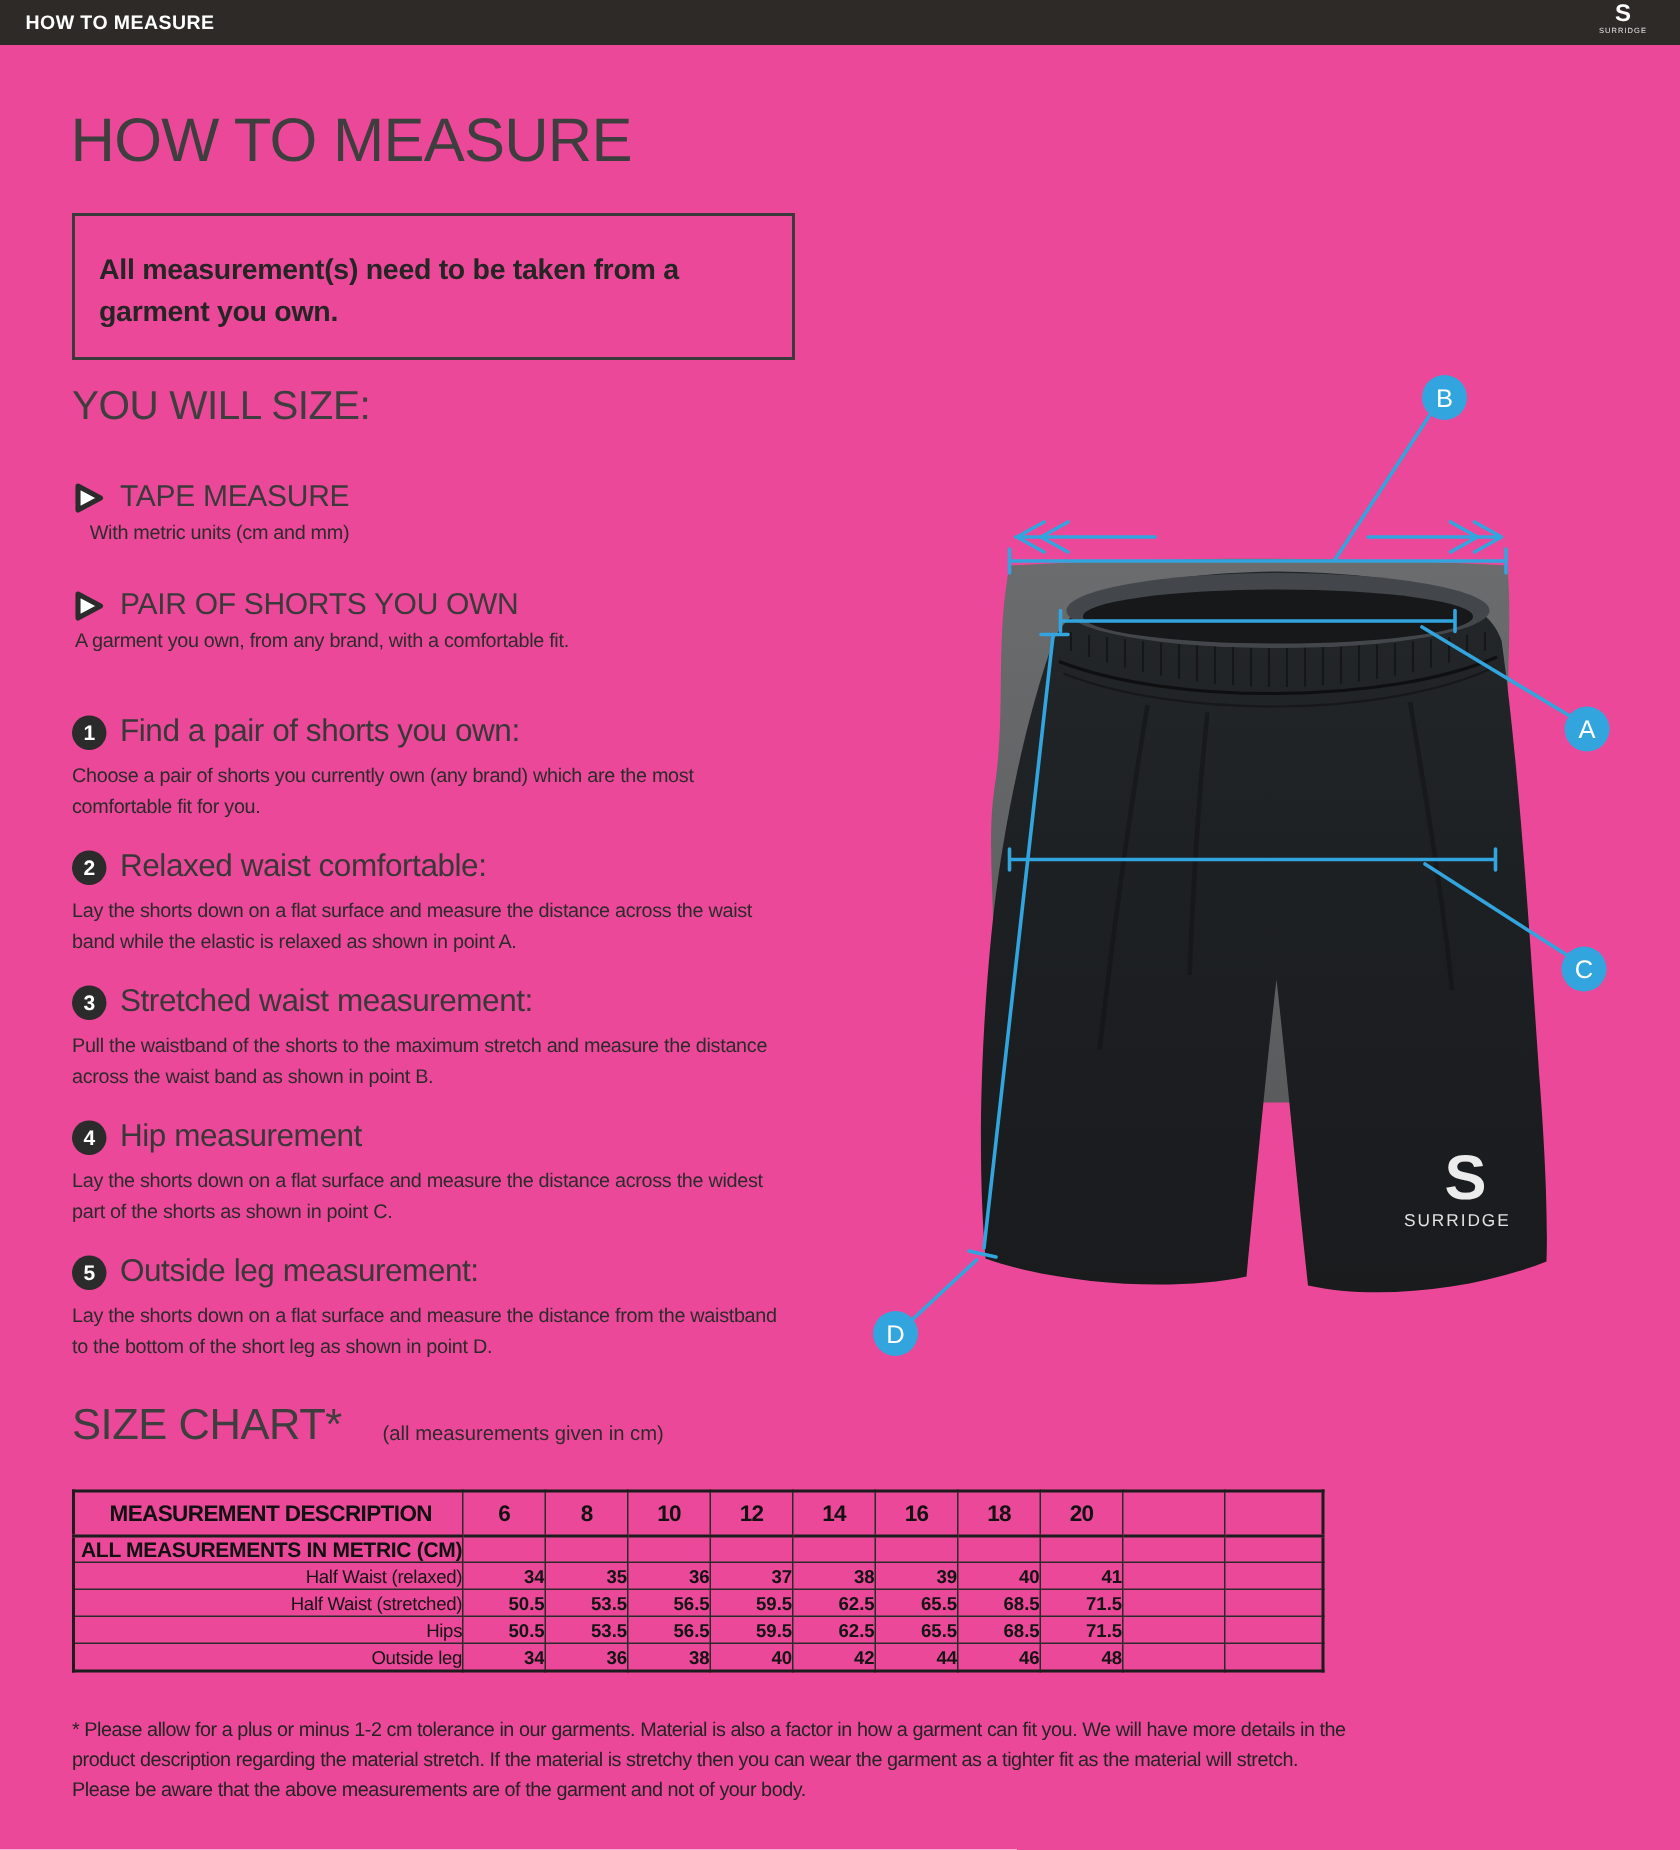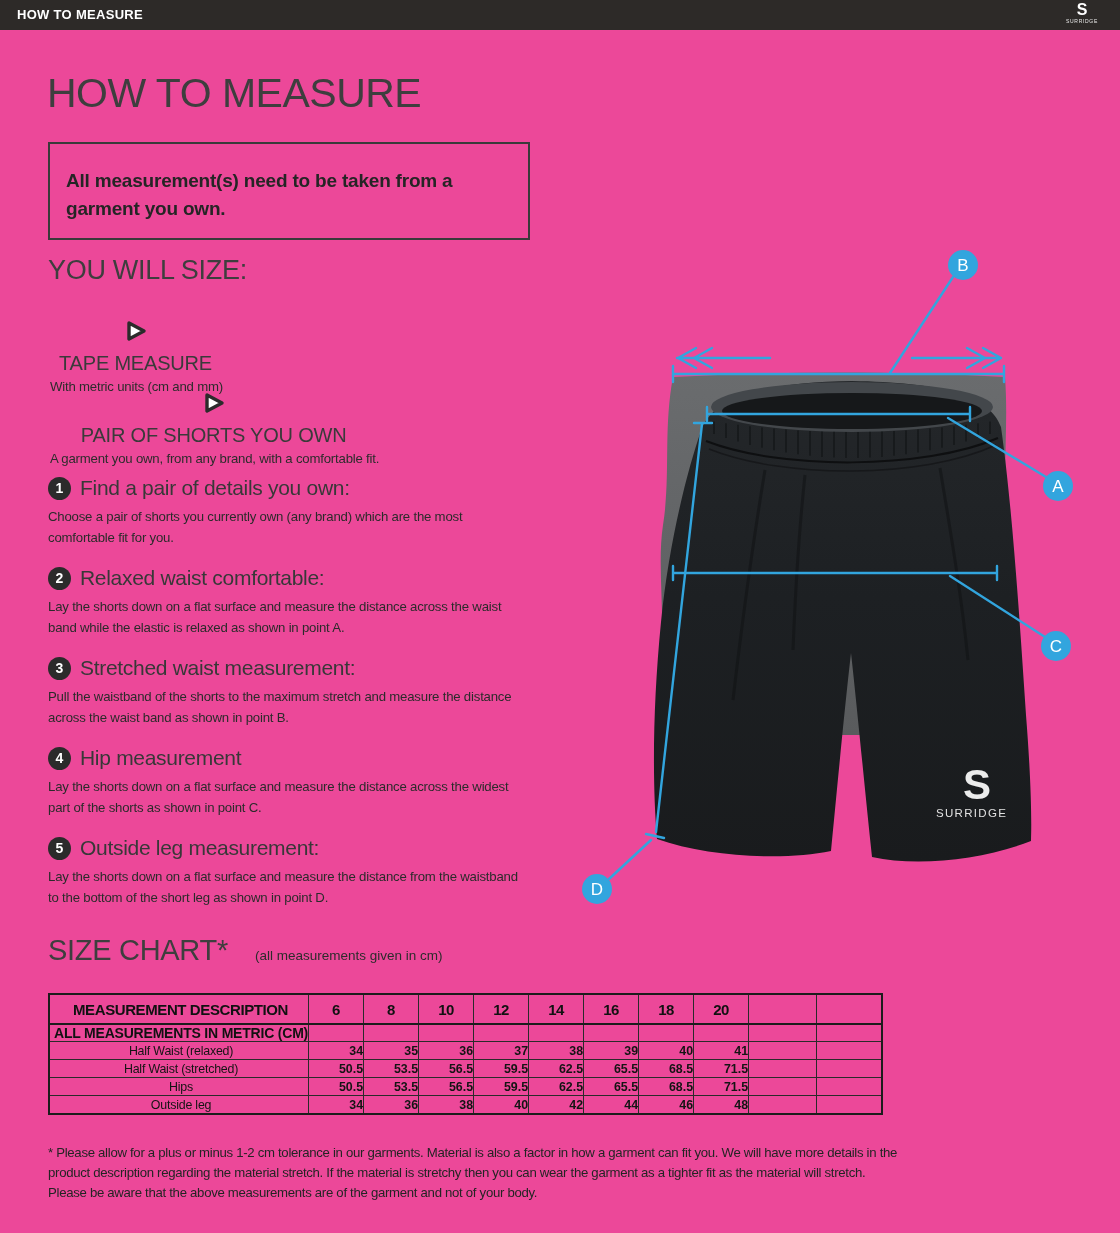--- a/index.html
+++ b/index.html
@@ -17,21 +17,21 @@
   
   .h1{position:absolute;left:47px;top:70px;font-size:41px;font-weight:400;color:#3e3e3e;letter-spacing:-.5px;}
   .h2{position:absolute;font-size:27px;font-weight:400;color:#3e3e3e;letter-spacing:-.3px;}
 
   .notice{position:absolute;left:48px;top:142px;width:482px;box-sizing:border-box;
           border:2px solid #3a3a3a;padding:23px 16px 15px 16px;}
   .notice p{margin:0;font-size:19px;font-weight:700;line-height:28px;color:#252525;letter-spacing:-.2px;}
 
   
   .need{position:absolute;left:48px;}
-  .need .row{display:flex;align-items:center;gap:10px;flex-direction:column;}
+  .need .row{display:flex;align-items:flex-end;gap:10px;}
   .need .title{font-size:20px;color:#3a3a3a;letter-spacing:-.2px;}
   .need .sub{margin:4px 0 0 2px;font-size:13.2px;color:#2c2c2c;letter-spacing:-.2px;text-align:right;}
 
   
   .step{position:absolute;left:48px;width:478px;}
   .step .head{display:flex;align-items:center;gap:9px;}
   .badge{width:23px;height:23px;border-radius:50%;background:#2b2b2b;color:#fff;
          display:flex;align-items:center;justify-content:center;font-size:14px;font-weight:700;flex:0 0 23px;}
   .step .title{font-size:21px;color:#383838;letter-spacing:-.3px;}
   .step .body{margin:7px 0 0 0;font-size:13.2px;line-height:1.58;color:#2b2b2b;letter-spacing:-.2px;width:472px;}
@@ -39,21 +39,21 @@
   
   .sc-sub{position:absolute;left:255px;top:948px;font-size:13.5px;color:#2c2c2c;}
   table.sc{position:absolute;left:48px;top:993px;border-collapse:collapse;table-layout:fixed;
            border:2px solid #1c1c1c;}
   table.sc td,table.sc th{border:1px solid #2a2a2a;padding:0;overflow:hidden;white-space:nowrap;}
   table.sc tr.hdr th{height:28px;font-size:15px;font-weight:700;letter-spacing:-.4px;color:#111;
                      border-bottom:2px solid #1c1c1c;}
   table.sc tr.hdr th.desc{text-align:left;padding-left:23px;}
   table.sc tr.metric td{height:16px;font-size:14px;font-weight:700;color:#111;padding-left:4px;letter-spacing:-.2px;}
   table.sc tr.data td{height:17px;font-size:12.4px;color:#141414;}
-  table.sc tr.data td.lbl{text-align:center;padding-left:4px;letter-spacing:-.2px;margin-left:40px;}
+  table.sc tr.data td.lbl{text-align:right;padding-left:4px;letter-spacing:-.2px;margin-left:40px;}
   table.sc tr.data td.num{text-align:right;font-weight:600;}
 
   .footnote{position:absolute;left:48px;top:1130px;width:852px;font-size:13.2px;line-height:20px;
             color:#242424;letter-spacing:-.3px;}
 
   .fig{position:absolute;left:560px;top:240px;width:560px;height:680px;}
 </style>
 </head>
 <body>
 
@@ -91,21 +91,21 @@
         <path d="M4 3 L19 11 L4 19 Z" fill="#fff" stroke="#2b2b2b" stroke-width="3.4" stroke-linejoin="round"></path>
       </svg>
       <span class="title">PAIR OF SHORTS YOU OWN</span>
     </div>
     <p class="sub">A garment you own, from any brand, with a comfortable fit.</p>
   </div>
 
   <div class="step" style="top:476px;">
     <div class="head">
       <span class="badge">1</span>
-      <span class="title">Find a pair of details you own:</span>
+      <span class="title">Find a pair of shorts you own:</span>
     </div>
     <p class="body">Choose a pair of shorts you currently own (any brand) which are the most comfortable fit for you.</p>
   </div>
 
   <div class="step" style="top:566px;">
     <div class="head">
       <span class="badge">2</span>
       <span class="title">Relaxed waist comfortable:</span>
     </div>
     <p class="body">Lay the shorts down on a flat surface and measure the distance across the waist band while the elastic is relaxed as shown in point A.</p>

